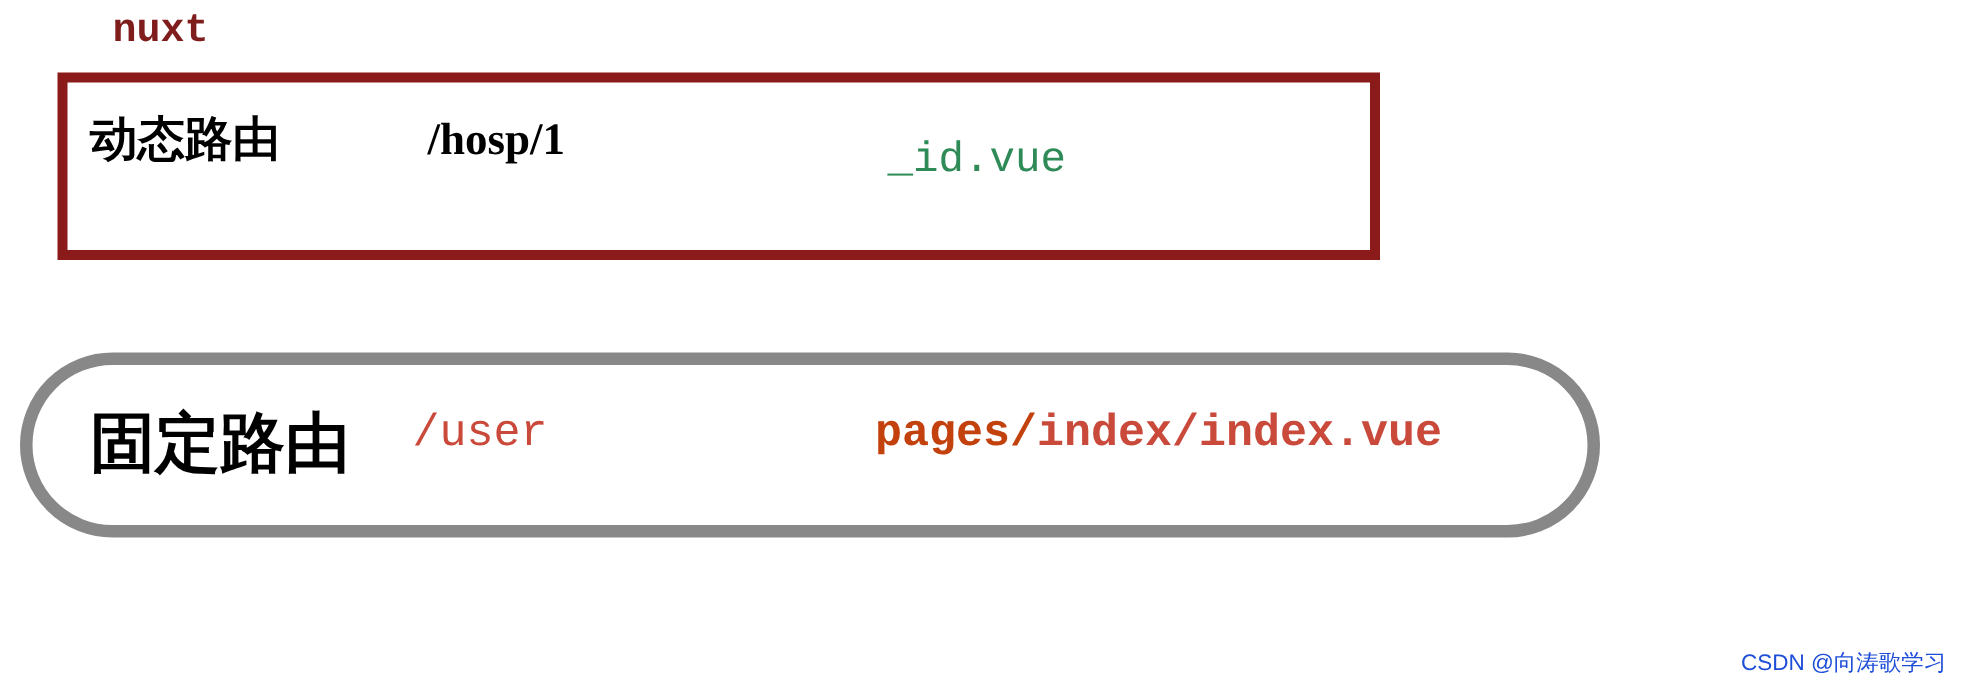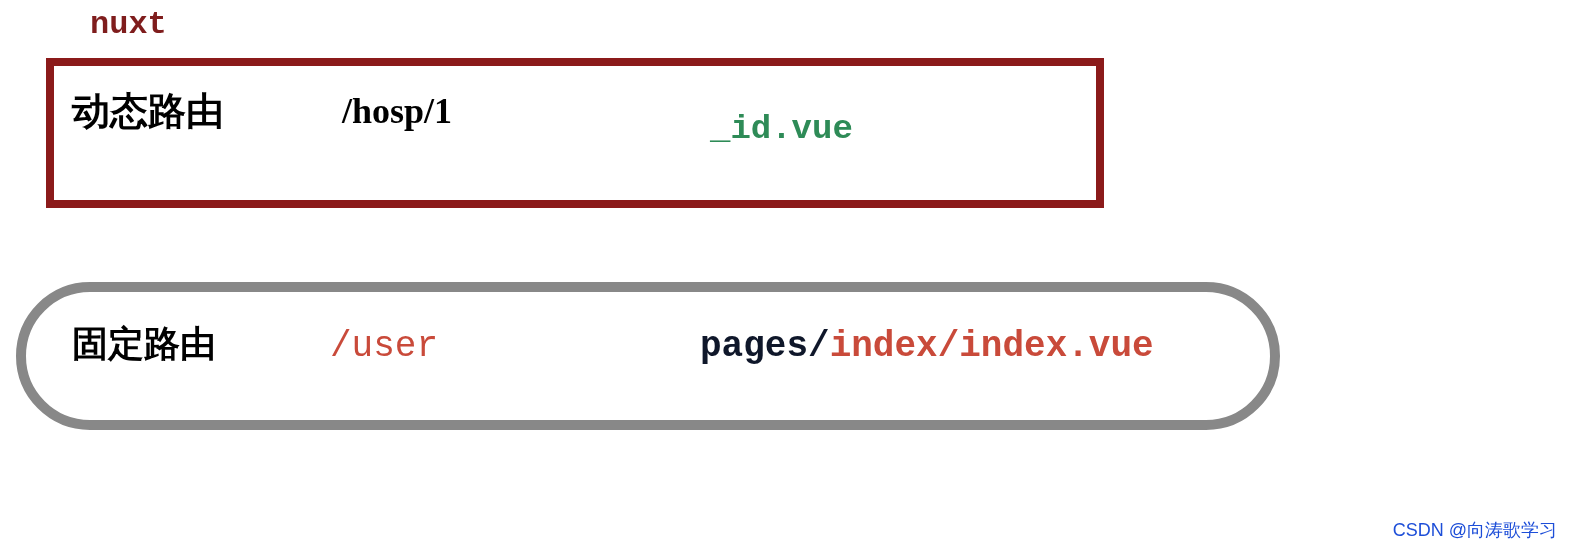--- a/index.html
+++ b/index.html
@@ -55,48 +55,48 @@
       font-family: Liberation Serif, serif;
       font-weight: bold;
     }
     .file-dynamic {
       position: absolute;
       left: 710px;
       top: 110px;
       font-size: 34px;
       color: #2e8b57;
       font-family: "Courier New", monospace;
-      font-weight: bold;
+      font-weight: normal;
     }
     .label-fixed {
       position: absolute;
       left: 72px;
       top: 320px;
-      font-size: 36px;
+      font-size: 52px;
       font-weight: bold;
       color: #000;
     }
     .path-fixed {
       position: absolute;
       left: 330px;
       top: 326px;
       font-size: 36px;
       color: #c94a3a;
       font-family: "Courier New", monospace;
       font-weight: normal;
     }
     .file-fixed {
       position: absolute;
       left: 700px;
       top: 326px;
       font-size: 36px;
       font-family: "Courier New", monospace;
       font-weight: bold;
     }
-    .file-fixed .part-black { color: #0f172a; }
+    .file-fixed .part-black { color: #c2410c; }
     .file-fixed .part-red { color: #c94a3a; }
     .watermark {
       position: absolute;
       right: 18px;
       bottom: 10px;
       font-size: 18px;
       color: #1d4ed8;
       font-family: "Microsoft YaHei", sans-serif;
     }
   </style>

